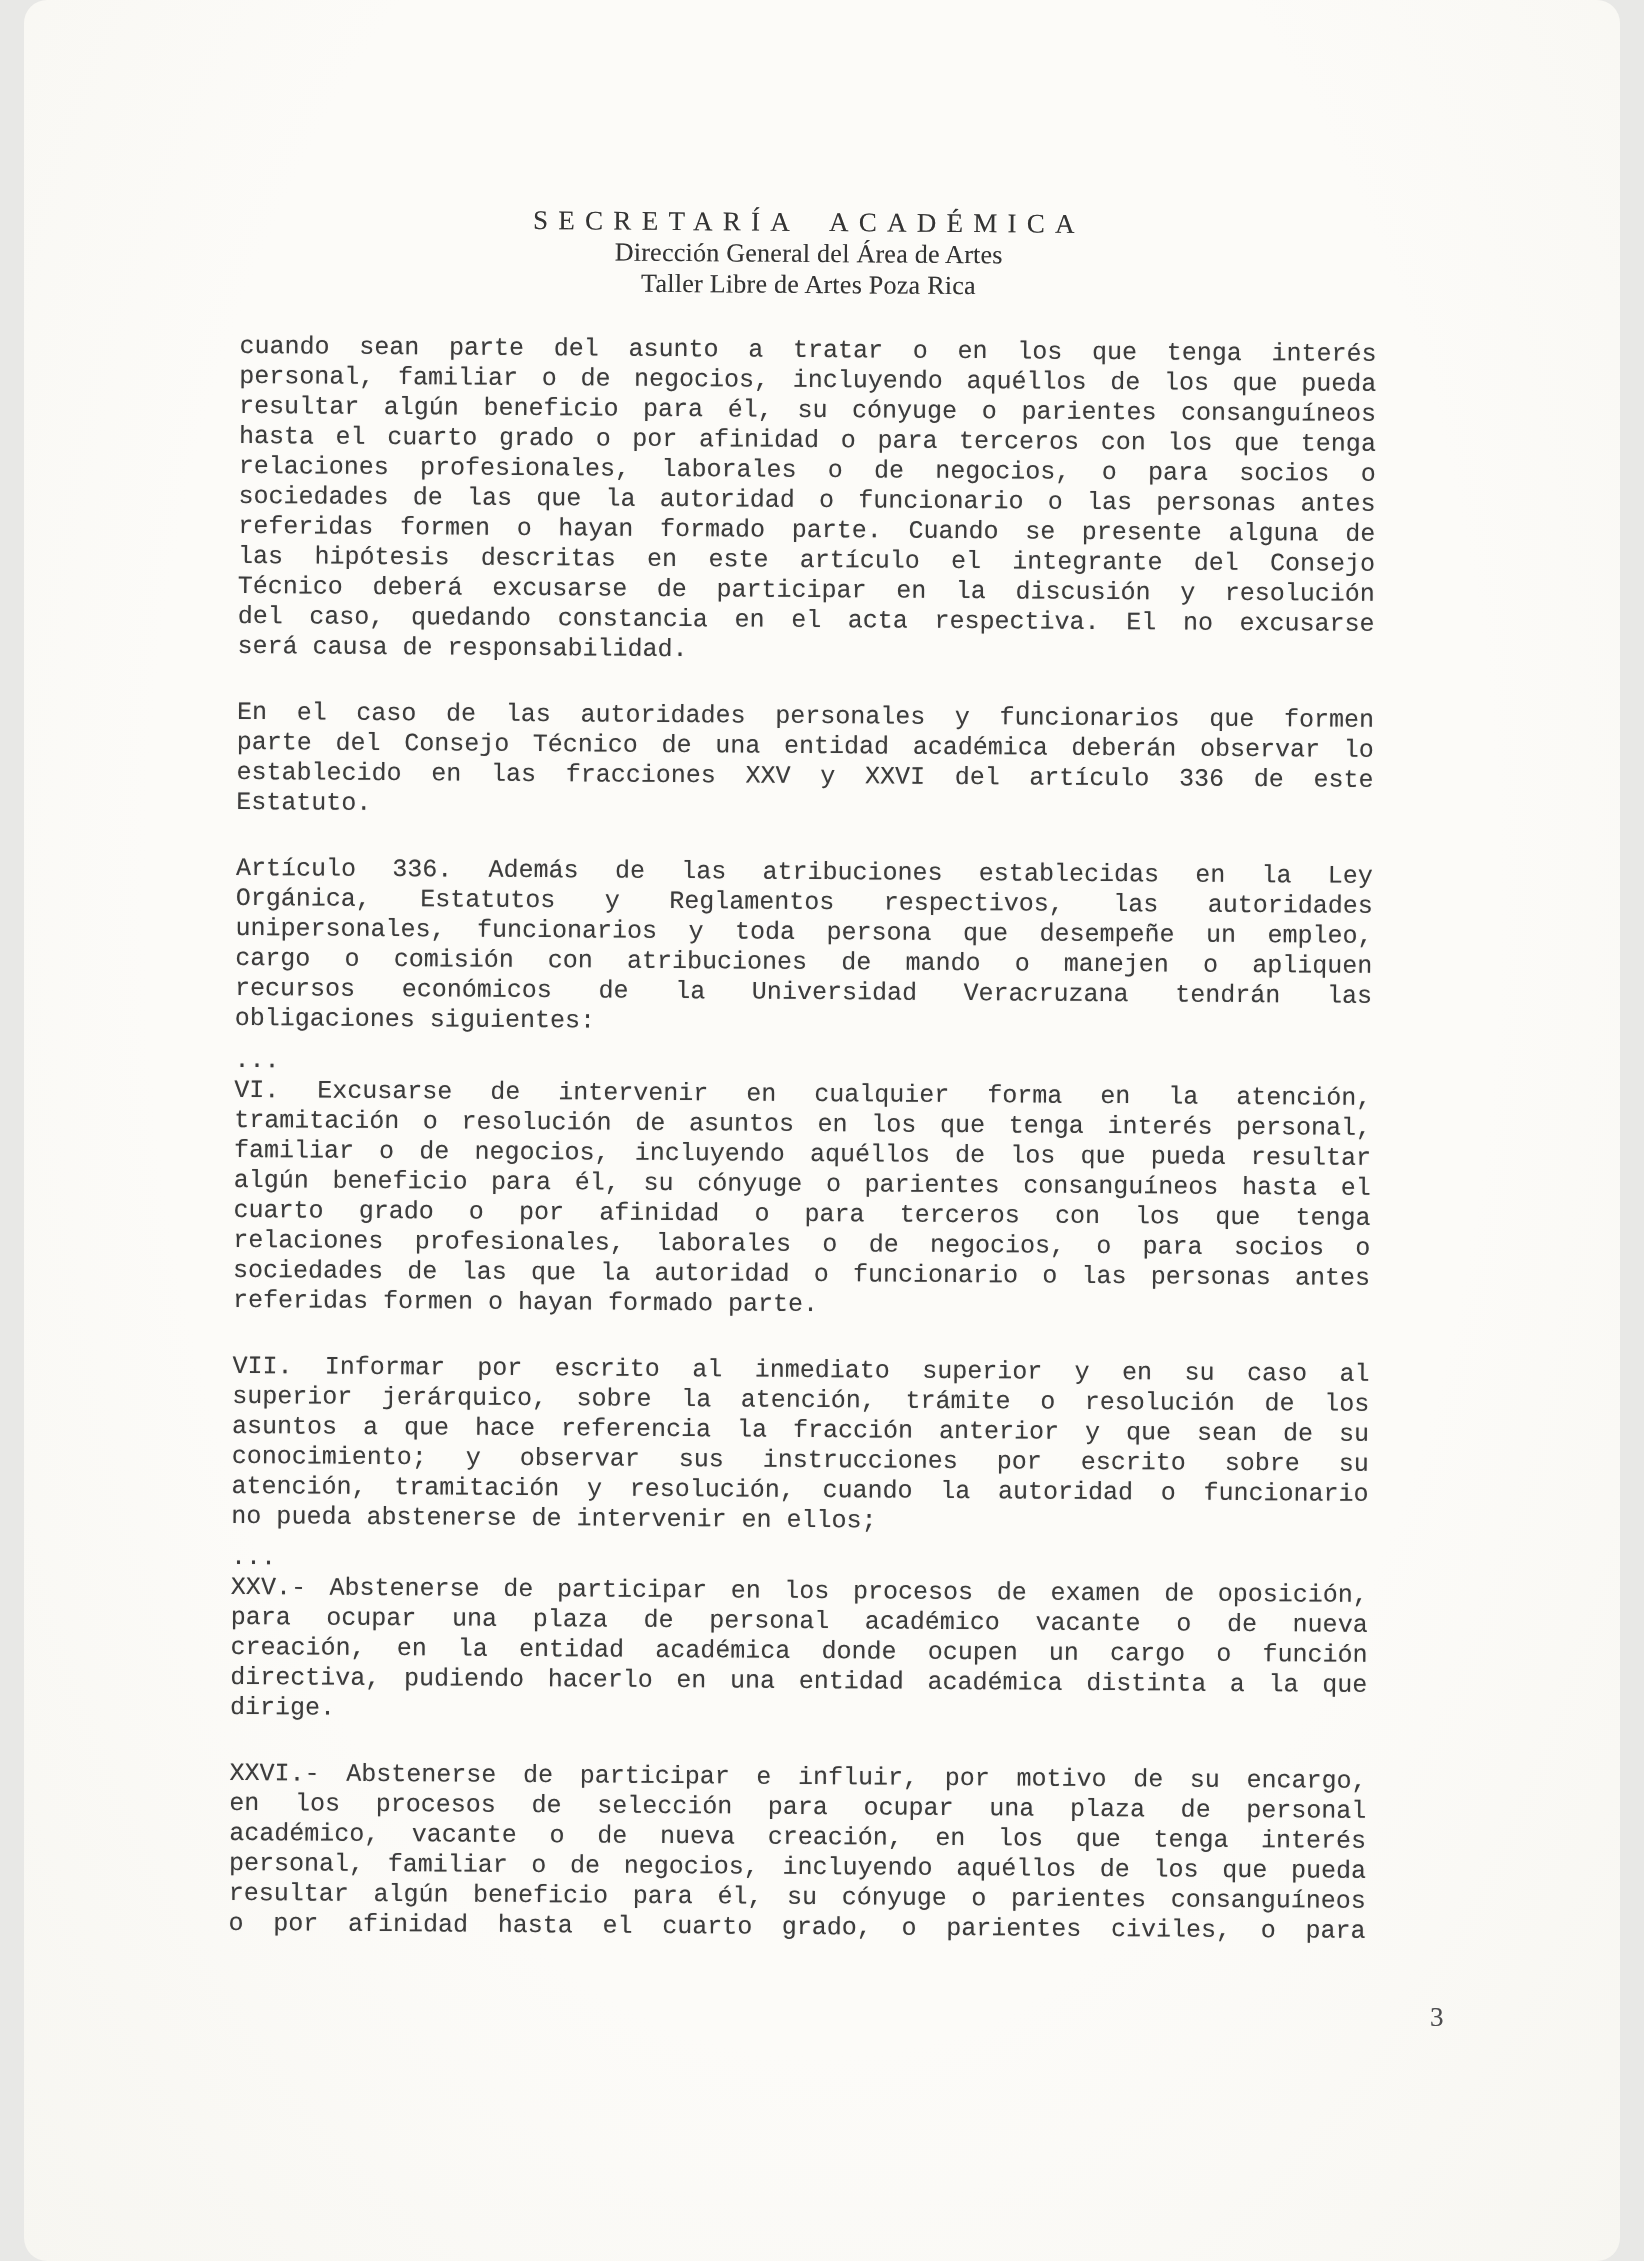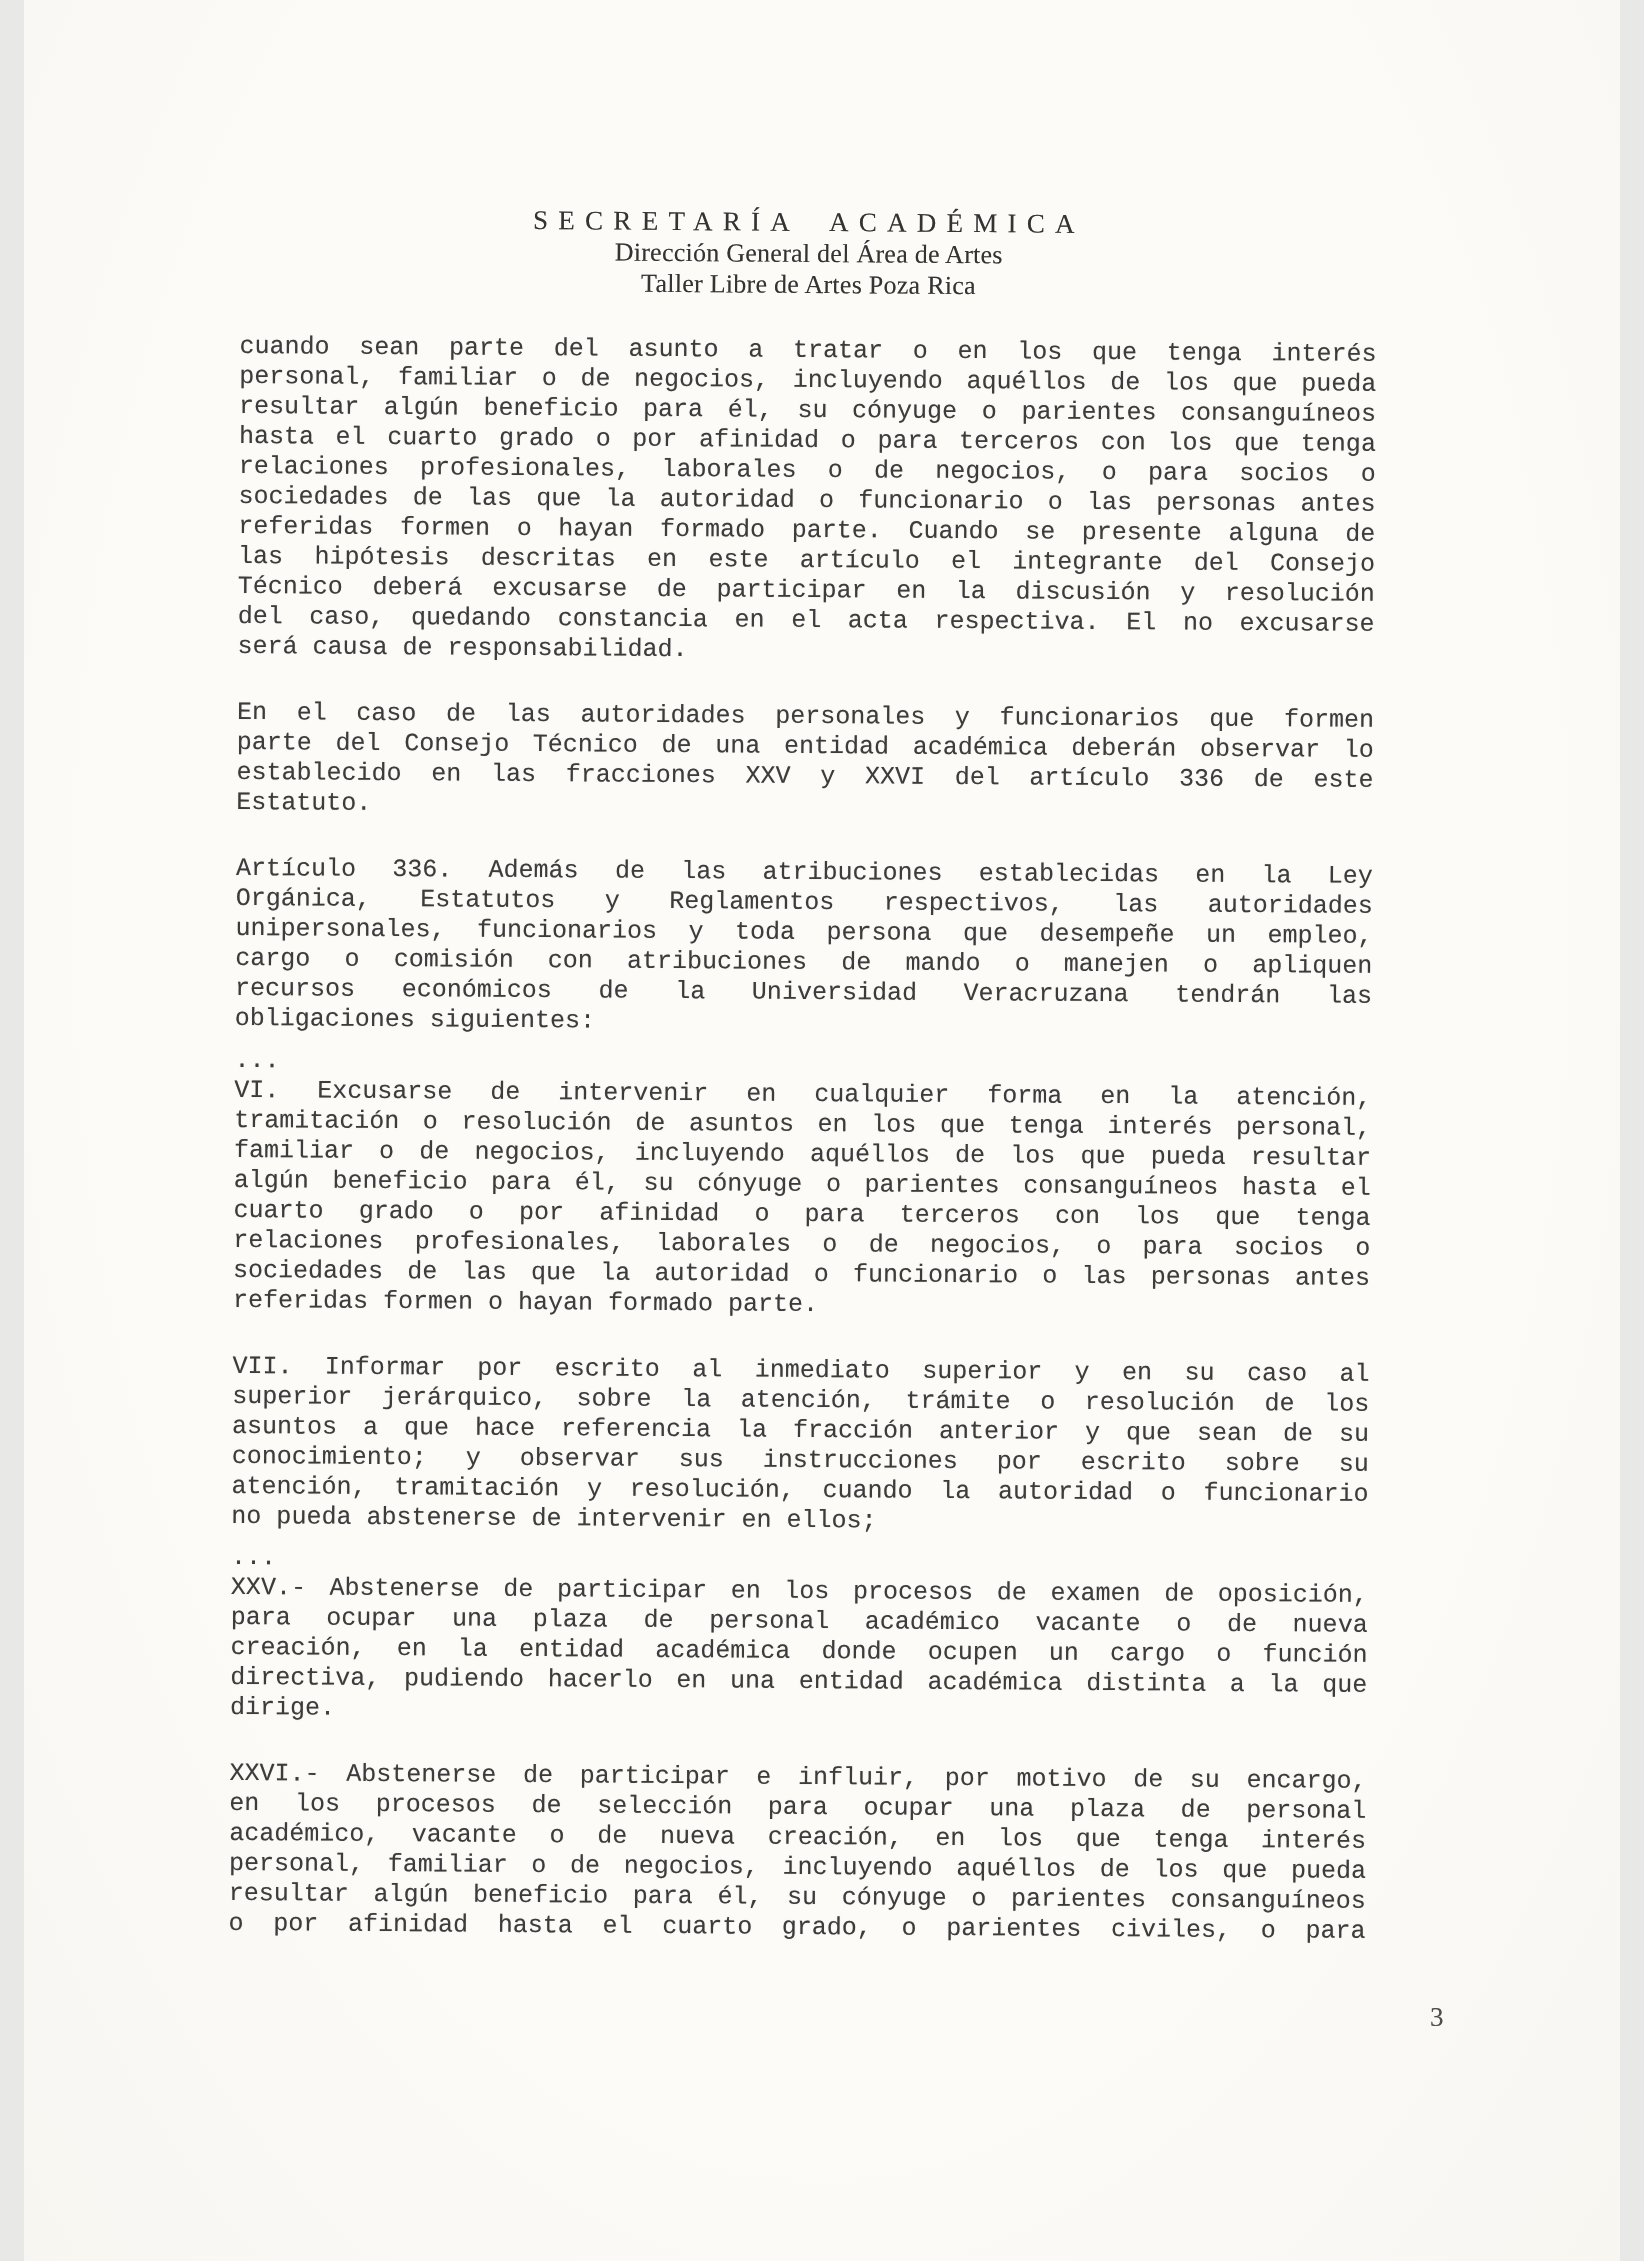--- a/index.html
+++ b/index.html
@@ -10,20 +10,21 @@
   .page {
     position: relative;
     width: 1596px;
     height: 2261px;
     margin: 0 auto;
     background: #fbfaf6;
     background-image: radial-gradient(ellipse at 50% 40%, #fcfbf8 60%, #f7f6f1 100%);
     overflow: hidden;
     font-family: "Liberation Mono", "DejaVu Sans Mono", monospace;
     color: #3c3c3c;
+    border-radius: 23px;
   }
   .content {
     position: absolute;
     left: 218px;
     top: 0;
     width: 1137px;
     transform: rotate(0.4deg);
     transform-origin: 0 0;
   }
   .letterhead {

